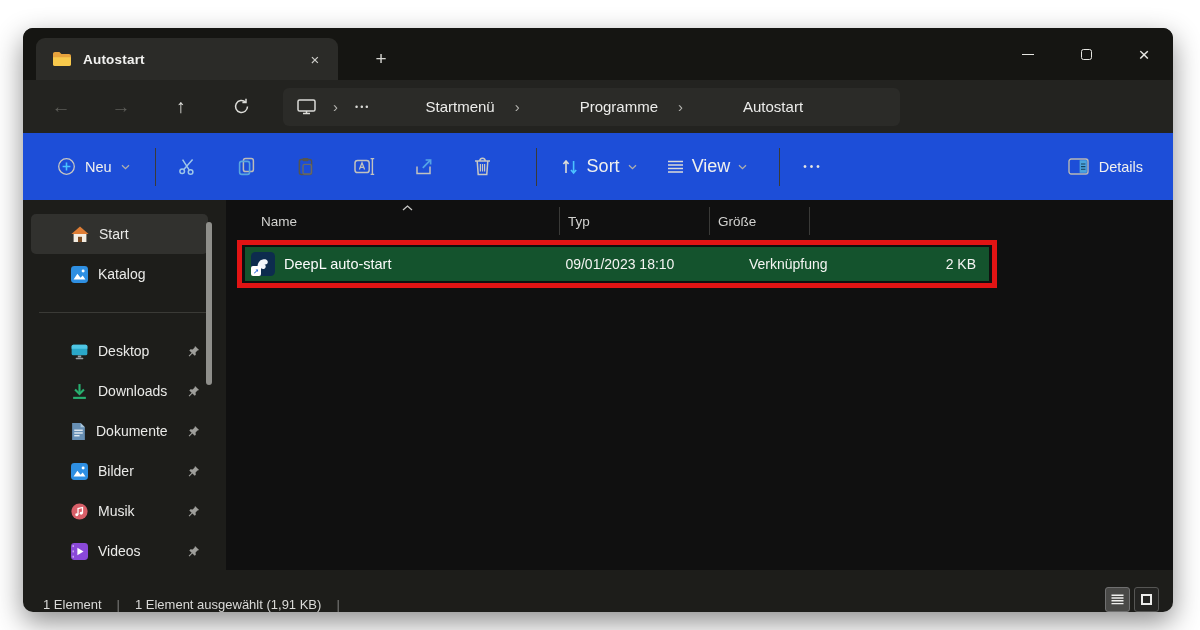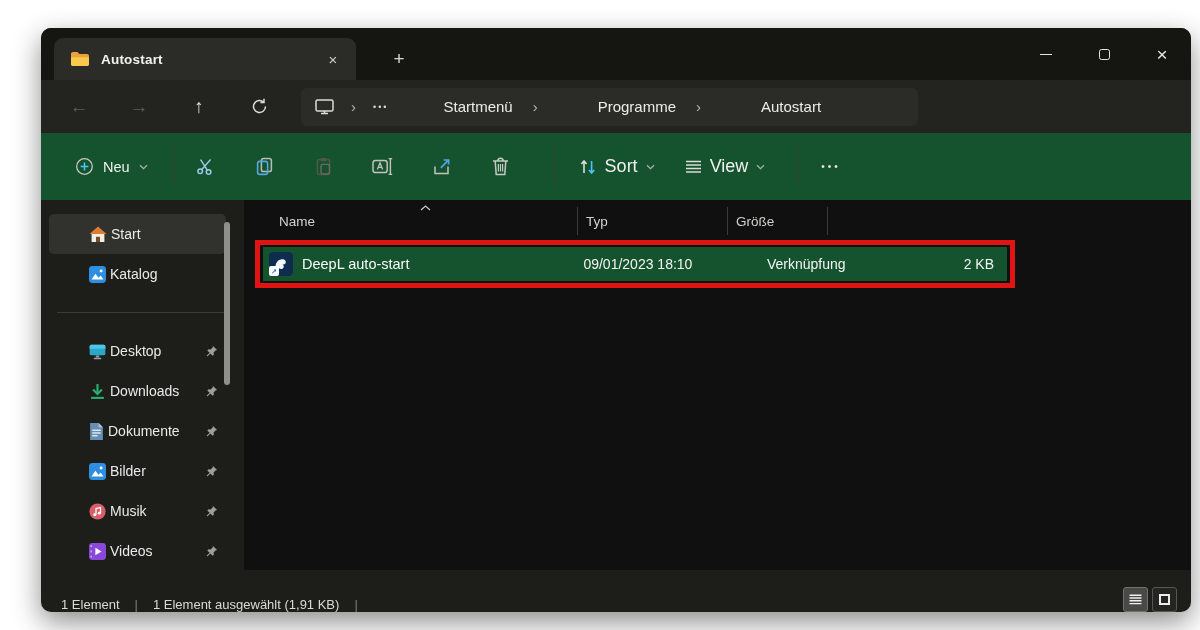--- a/index.html
+++ b/index.html
@@ -1,19 +1,19 @@
 <!DOCTYPE html>
 <html><head>
 <meta charset="utf-8">
 <style>
   * { margin:0; padding:0; box-sizing:border-box; }
   html,body { width:1200px; height:630px; background:#ffffff; overflow:hidden;
               font-family:"Liberation Sans","DejaVu Sans",sans-serif; }
 
-  .window { position:absolute; left:41px; top:28px; width:1150px; height:584px;
+  .window { position:absolute; left:23px; top:28px; width:1150px; height:584px;
             background:#1d1d1a; border-radius:10px; overflow:hidden;
             box-shadow:0 10px 28px rgba(0,0,0,.45); display:flex; flex-direction:column; }
 
   
   .titlebar { height:52px; background:#151512; position:relative; flex:none; }
   .tab { position:absolute; left:13px; top:10px; width:302px; height:42px;
          background:#2b2b28; border-radius:9px 9px 0 0; display:flex; align-items:center;
          padding:0 12px 0 16px; gap:11px; cursor:default; }
   .tab-title { flex:1; font-size:13.5px; font-weight:700; color:#f2f2f0; letter-spacing:.2px; }
   .tab-close { font-size:15px; color:#cfcfcb; width:22px; height:22px; display:grid; place-items:center; border-radius:4px; }
@@ -36,38 +36,38 @@
   .crumb-sep { color:#b4b4b0; font-size:15px; padding:0 9px; }
   .crumb-item { color:#ececea; font-size:15px; padding:3px 7px; border-radius:4px; white-space:nowrap;margin-left:40px; }
   .crumb-overflow { color:#d8d8d4; font-size:9px; letter-spacing:2px; padding:0 4px; }
   .crumb-pc { display:grid; place-items:center; padding:0 4px; }
   .searchbox { flex:1; height:38px; background:#2b2b28; border:none; border-radius:6px;
                color:#e8e8e6; font-size:15px; padding:0 16px; outline:none;
                font-family:"Liberation Sans","DejaVu Sans",sans-serif; }
   .searchbox::placeholder { color:#9c9c98; }
 
   
-  .toolbar { height:67px; background:#14532d; display:flex; align-items:center;
-             padding:0 32px 0 22px; flex:none; }
+  .toolbar { height:67px; background:#1d4ed8; display:flex; align-items:center;
+             padding:0 18px 0 22px; flex:none;justify-content:flex-end; }
   .tb-new { display:flex; align-items:center; gap:9px; padding:8px 12px; border-radius:5px;
             color:#f0f0ee; font-size:14.5px; }
   .tb-div { width:1px; height:38px; background:#3a3a37; margin:0 13px; }
   .tb-ico { width:38px; height:36px; display:grid; place-items:center; border-radius:5px; margin-right:21px; }
   .tb-group { display:flex; align-items:center; gap:8px; padding:8px 11px; border-radius:5px;
               color:#f0f0ee; font-size:18px; margin-right:8px; }
   .tb-ellipsis { color:#e6e6e2; font-size:10px; letter-spacing:3px; padding:8px 10px; border-radius:5px; }
   .tb-details { margin-left:auto; display:flex; align-items:center; gap:10px; color:#f0f0ee;
                 font-size:14.5px; padding:8px 12px; border-radius:5px; }
 
   
   .content { flex:1; display:flex; min-height:0; }
 
   .sidebar { width:203px; flex:none; position:relative; padding-top:14px; }
   .sb-item { height:40px; margin:0 18px 0 8px; border-radius:5px; display:flex; align-items:center;
-             padding:0 8px 0 40px; gap:4px; color:#eaeae8; font-size:14px; }
+             padding:0 8px 0 40px; gap:10px; color:#eaeae8; font-size:14px; }
   .sb-item.selected { background:#31312e; }
   .sb-pin { margin-left:auto; display:grid; place-items:center; opacity:.95; }
   .sb-sep { border-top:1px solid #3a3a36; margin:18px 20px 18px 16px; }
   .sb-scroll { position:absolute; right:14px; top:22px; width:6px; height:163px;
                background:#8f8f8b; border-radius:3px; }
 
   .filepane { flex:1; background:#101010; position:relative; min-width:0; }
   .fl-header { display:flex; margin-top:5px; height:32px; position:relative; }
   .fl-hcell { display:flex; align-items:center; color:#d2d2d0; font-size:13.5px;
               border-right:1px solid #3a3a38; height:28px; margin-top:2px; }
@@ -231,20 +231,28 @@
       <svg width="17" height="14" viewBox="0 0 17 14">
           <path d="M1 1.5h15M1 5h15M1 8.5h15M1 12h15" stroke="#dcdcd8" stroke-width="1.6"></path>
         </svg>
       <span>View</span>
       <svg width="9" height="6" viewBox="0 0 9 6">
           <path d="M1 1.2l3.5 3.4L8 1.2" fill="none" stroke="#b0b0ac" stroke-width="1.3"></path>
         </svg>
     </div>
     <div class="tb-div"></div>
     <div class="tb-ellipsis">•••</div>
+    <div class="tb-details">
+      <svg width="21" height="17" viewBox="0 0 21 17">
+          <rect x="1" y="1" width="19" height="15" rx="2.2" fill="none" stroke="#b8b8b4" stroke-width="1.4"></rect>
+          <rect x="11.6" y="2.2" width="7.2" height="12.6" fill="#4aa3dc"></rect>
+          <path d="M13 6h4.4M13 8.6h4.4M13 11.2h4.4" stroke="#16425e" stroke-width="1.1"></path>
+        </svg>
+      <span>Details</span>
+    </div>
   </div>
 
   <div class="content">
 
     <div class="sidebar">
       <div class="sb-item selected">
         <span>
           <svg width="18" height="16" viewBox="0 0 18 16">
               <path d="M9 .4L17.6 8H.4z" fill="#de7d35"></path>
               <rect x="2.6" y="8" width="12.8" height="8" fill="#f3ede3"></rect>

